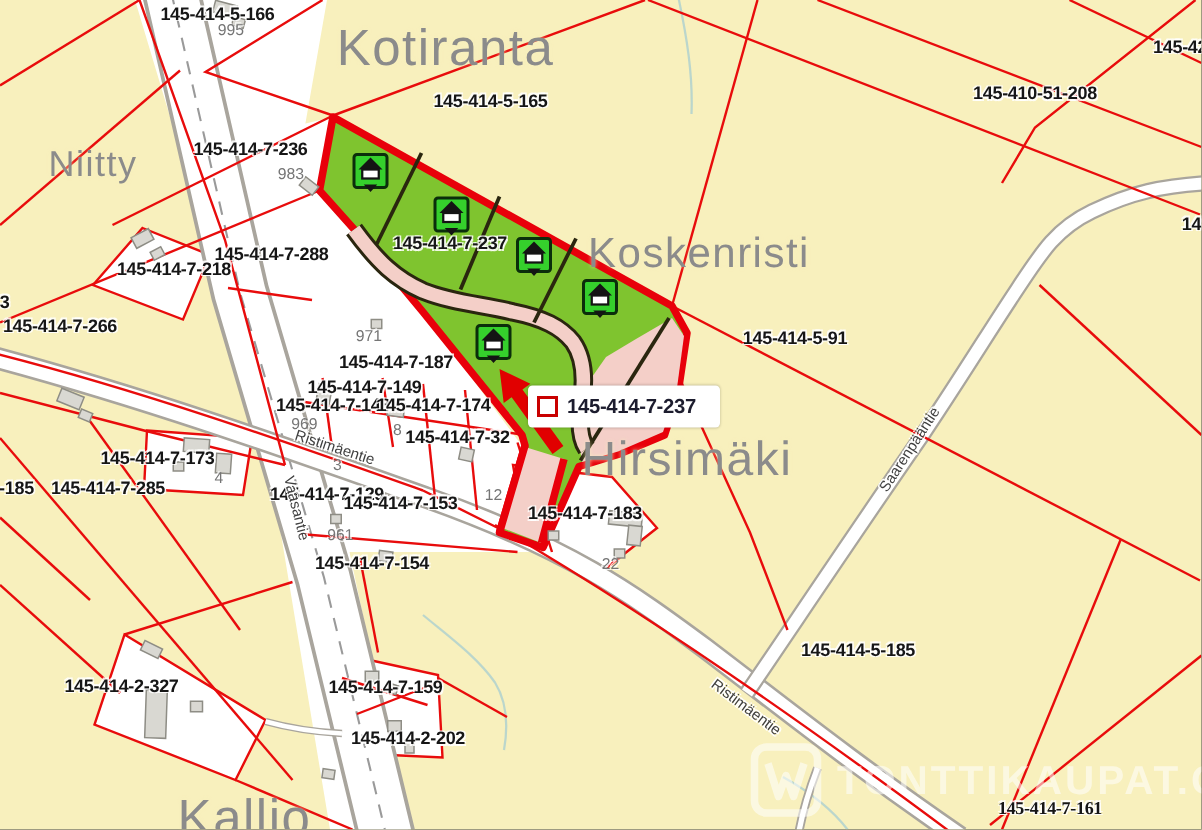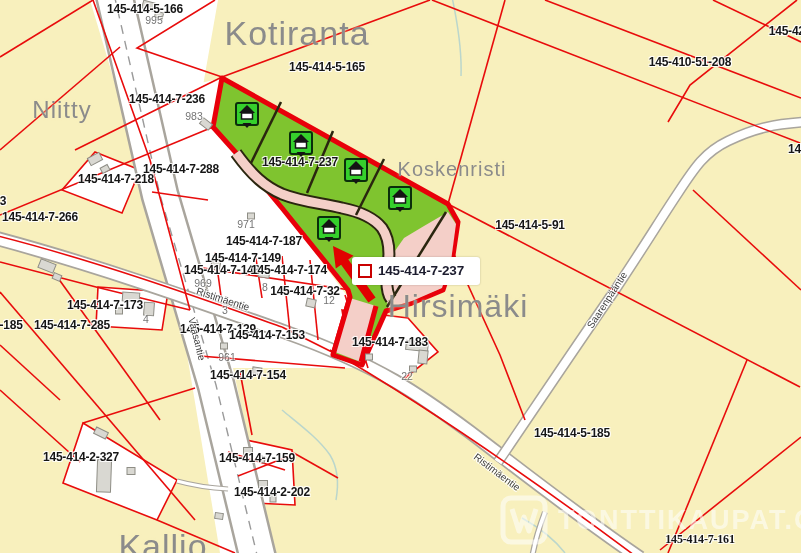--- a/index.html
+++ b/index.html
@@ -163,21 +163,21 @@
       <rect x="-4" y="-3" width="8" height="6" transform="translate(219,516) rotate(8)"></rect>
       <rect x="-3.5" y="-3" width="7" height="6" transform="translate(369,357)"></rect>
     </g>
 
     <polygon points="333,246 353.6,255.8 348.3,259.6 375.6,297.4 368.4,302.6 341.1,264.8 335.8,268.6" fill="#e10000"></polygon>
   </svg>
 
   <div id="labels">
       <div class="lbl place-label" style="left: 297px; top: 33px; font-size: 34px; transform: translate(-50%, -50%);">Kotiranta</div>
       <div class="lbl place-label" style="left: 46px; top: 110px; font-size: 24px; transform: translate(-50%, -50%); padding-left: 32px;">Niitty</div>
-      <div class="lbl place-label" style="left: 452px; top: 169px; font-size: 20px; transform: translate(-50%, -50%);">Koskenristi</div>
+      <div class="lbl place-label" style="left: 466px; top: 169px; font-size: 28px; transform: translate(-50%, -50%);">Koskenristi</div>
       <div class="lbl place-label" style="left: 458px; top: 306px; font-size: 32px; transform: translate(-50%, -50%);">Hirsimäki</div>
       <div class="lbl place-label" style="left: 163px; top: 546px; font-size: 34px; transform: translate(-50%, -50%);">Kallio</div>
       <div class="lbl parcel-label" style="left: 145px; top: 9px; transform: translate(-50%, -50%);">145-414-5-166</div>
       <div class="lbl parcel-label" style="left: 327px; top: 67px; transform: translate(-50%, -50%);">145-414-5-165</div>
       <div class="lbl parcel-label" style="left: 690px; top: 62px; transform: translate(-50%, -50%);">145-410-51-208</div>
       <div class="lbl parcel-label" style="left: 790px; top: 31px; transform: translate(-50%, -50%);">145-421</div>
       <div class="lbl parcel-label" style="left: 806px; top: 149px; transform: translate(-50%, -50%);">145-41</div>
       <div class="lbl parcel-label" style="left: 167px; top: 99px; transform: translate(-50%, -50%);">145-414-7-236</div>
       <div class="lbl parcel-label" style="left: 181px; top: 169px; transform: translate(-50%, -50%);">145-414-7-288</div>
       <div class="lbl parcel-label" style="left: 116px; top: 179px; transform: translate(-50%, -50%);">145-414-7-218</div>
@@ -202,21 +202,21 @@
       <div class="lbl parcel-label" style="left: 257px; top: 458px; transform: translate(-50%, -50%);">145-414-7-159</div>
       <div class="lbl parcel-label" style="left: 272px; top: 492px; transform: translate(-50%, -50%);">145-414-2-202</div>
       <div class="lbl parcel-label" style="left: 700px; top: 539px; transform: translate(-50%, -50%); font-family: Liberation Serif, serif;">145-414-7-161</div>
       <div class="lbl address-label" style="left: 154px; top: 20px; transform: translate(-50%, -50%);">995</div>
       <div class="lbl address-label" style="left: 194px; top: 116px; transform: translate(-50%, -50%);">983</div>
       <div class="lbl address-label" style="left: 246px; top: 224px; transform: translate(-50%, -50%);">971</div>
       <div class="lbl address-label" style="left: 203px; top: 283px; transform: translate(-50%, -50%);">969</div>
       <div class="lbl address-label" style="left: 265px; top: 287px; transform: translate(-50%, -50%);">8</div>
       <div class="lbl address-label" style="left: 146px; top: 319px; transform: translate(-50%, -50%);">4</div>
       <div class="lbl address-label" style="left: 225px; top: 310px; transform: translate(-50%, -50%);">3</div>
-      <div class="lbl address-label" style="left: 329px; top: 300px; transform: translate(-50%, -50%);">12</div>
+      <div class="lbl address-label" style="left: 329px; top: 330px; transform: translate(-50%, -50%);">12</div>
       <div class="lbl address-label" style="left: 227px; top: 357px; transform: translate(-50%, -50%);">961</div>
       <div class="lbl address-label" style="left: 407px; top: 376px; transform: translate(-50%, -50%);">22</div>
       <div class="lbl street-label" style="left: 223px; top: 299px; transform: translate(-50%, -50%) rotate(18deg);">Ristimäentie</div>
       <div class="lbl street-label" style="left: 497px; top: 472px; transform: translate(-50%, -50%) rotate(37deg);">Ristimäentie</div>
       <div class="lbl street-label" style="left: 197px; top: 339px; transform: translate(-50%, -50%) rotate(76deg);">Vaasantie</div>
       <div class="lbl street-label" style="left: 607px; top: 300px; transform: translate(-50%, -50%) rotate(-57deg);">Saarenpääntie</div>
     </div>
 
   <div id="markers">
       <div class="house-marker" style="left: 247px; top: 114px;">

